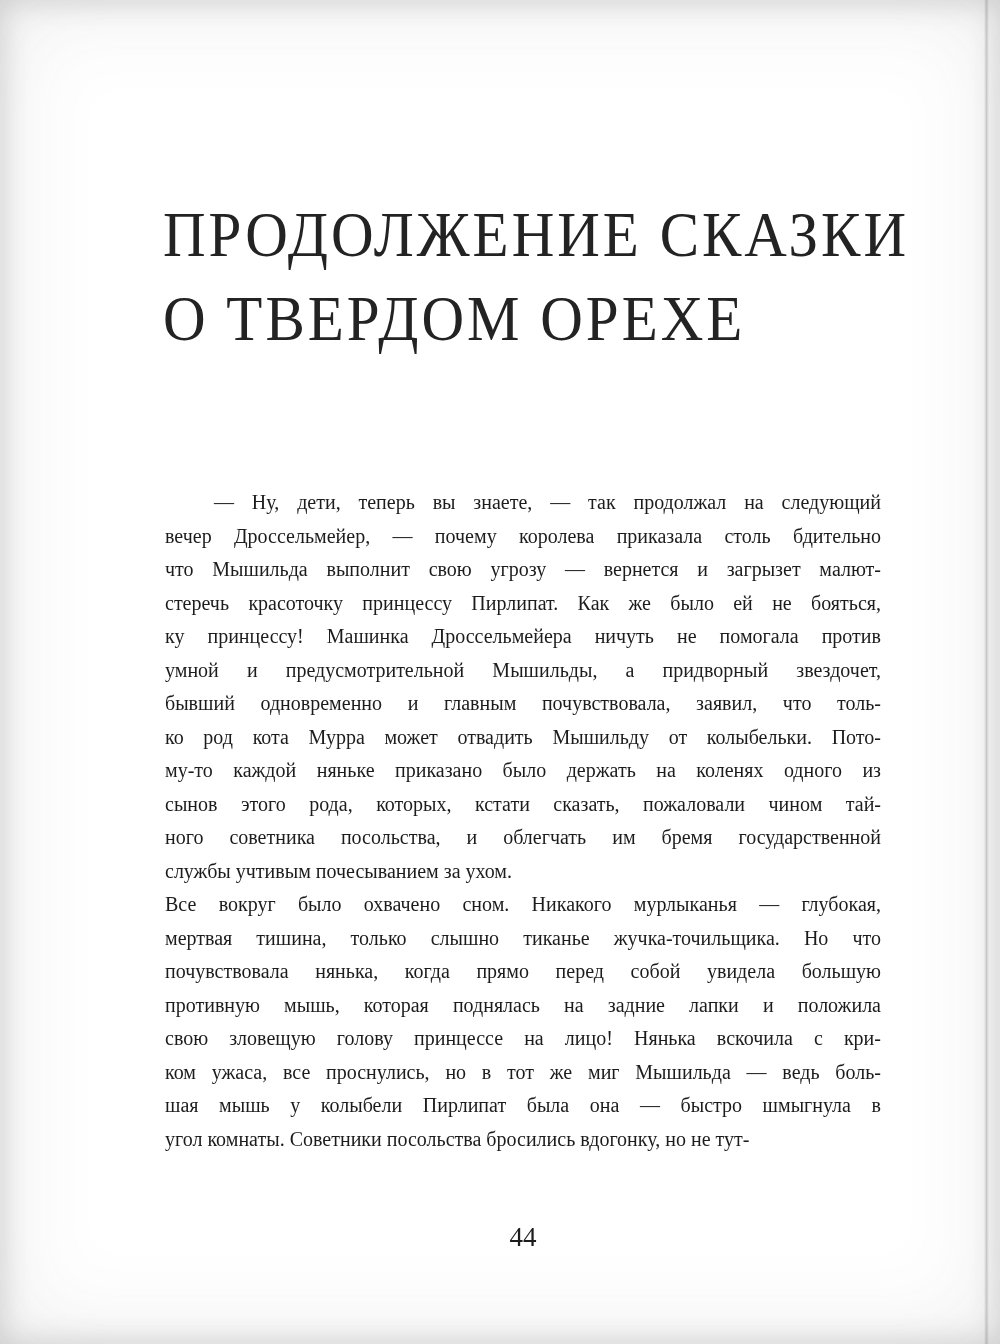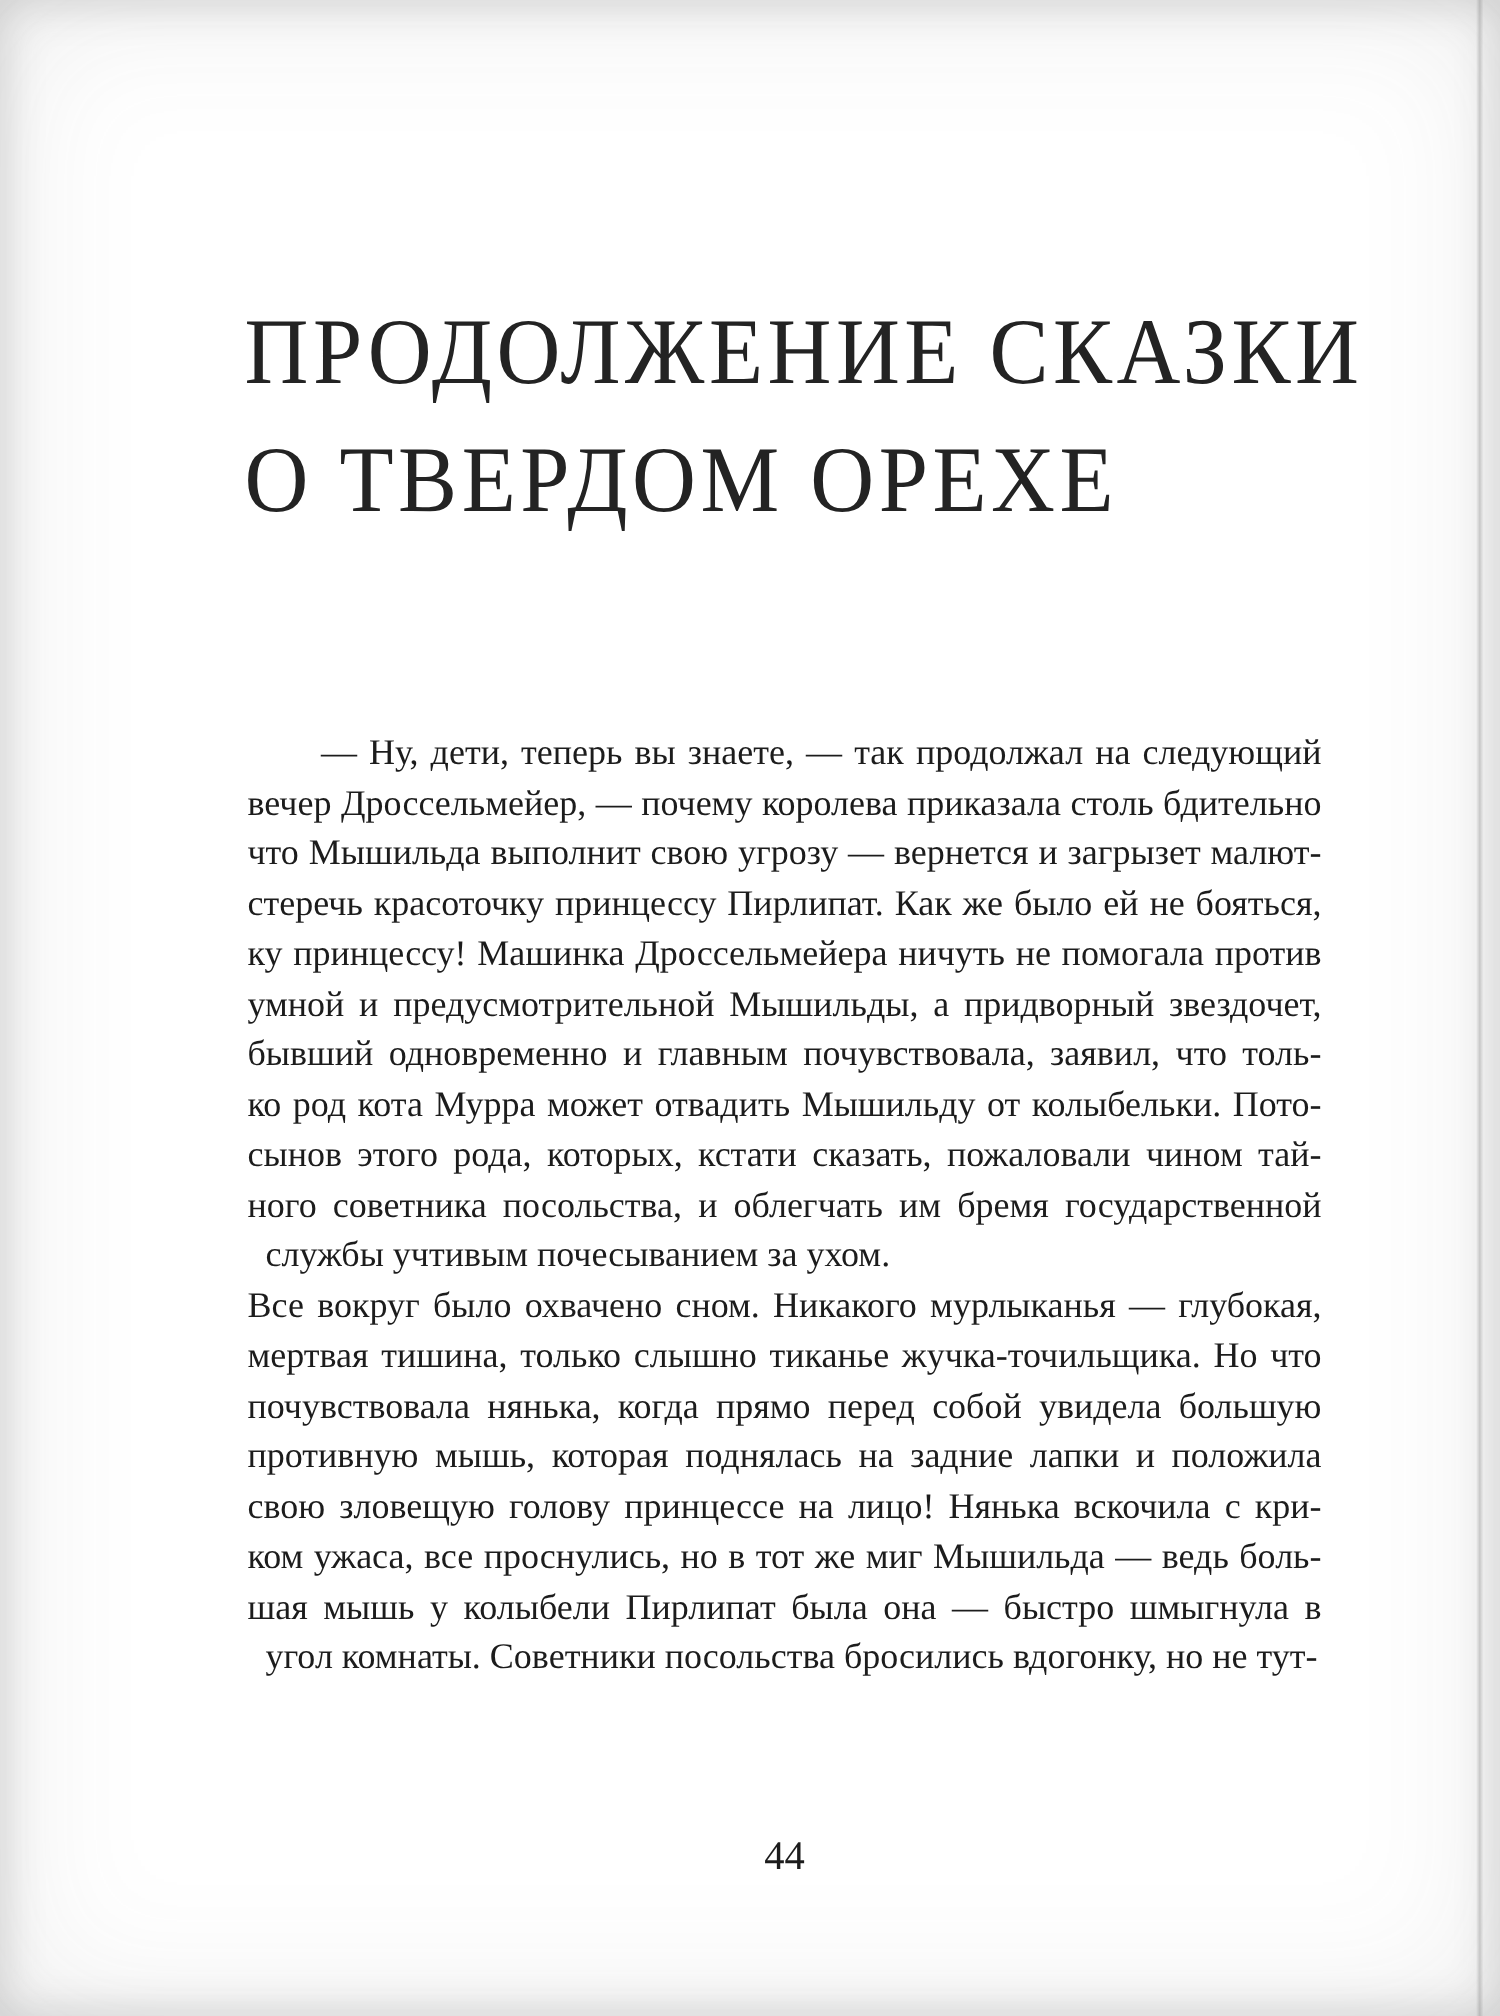--- a/index.html
+++ b/index.html
@@ -49,32 +49,32 @@
     color: #232323;
     transform: scaleY(1.06);
     transform-origin: top left;
   }
   .title-line { display: block; white-space: nowrap; }
   .body-text {
     position: absolute;
     left: 165px;
     top: 486px;
     width: 716px;
-    font-size: 24px;
+    font-size: 20px;
     font-weight: 500;
     line-height: 33.5px;
     color: #1c1c1c;
   }
   .line {
     height: 33.5px;
     overflow: hidden;
     text-align: justify;
     text-align-last: justify;
   }
-  .line.noj { text-align-last: left; margin-left: 12px; }
+  .line.noj { text-align-last: left; }
   .line.indent { text-indent: 49px; }
   .page-number {
     position: absolute;
     left: 165px;
     top: 1222px;
     width: 716px;
     text-align: center;
     font-size: 27px;
     color: #1c1c1c;
   }
@@ -90,20 +90,21 @@
 
   <div class="body-text" id="paragraphs">
       <div class="line indent">— Ну, дети, теперь вы знаете, — так продолжал на следующий</div>
       <div class="line">вечер Дроссельмейер, — почему королева приказала столь бдительно</div>
       <div class="line">что Мышильда выполнит свою угрозу — вернется и загрызет малют-</div>
       <div class="line">стеречь красоточку принцессу Пирлипат. Как же было ей не бояться,</div>
       <div class="line">ку принцессу! Машинка Дроссельмейера ничуть не помогала против</div>
       <div class="line">умной и предусмотрительной Мышильды, а придворный звездочет,</div>
       <div class="line">бывший одновременно и главным почувствовала, заявил, что толь-</div>
       <div class="line">ко род кота Мурра может отвадить Мышильду от колыбельки. Пото-</div>
+      <div class="line">му-то каждой няньке приказано было держать на коленях одного из</div>
       <div class="line">сынов этого рода, которых, кстати сказать, пожаловали чином тай-</div>
       <div class="line">ного советника посольства, и облегчать им бремя государственной</div>
       <div class="line noj">службы учтивым почесыванием за ухом.</div>
       <div class="line">Все вокруг было охвачено сном. Никакого мурлыканья — глубокая,</div>
       <div class="line">мертвая тишина, только слышно тиканье жучка-точильщика. Но что</div>
       <div class="line">почувствовала нянька, когда прямо перед собой увидела большую</div>
       <div class="line">противную мышь, которая поднялась на задние лапки и положила</div>
       <div class="line">свою зловещую голову принцессе на лицо! Нянька вскочила с кри-</div>
       <div class="line">ком ужаса, все проснулись, но в тот же миг Мышильда — ведь боль-</div>
       <div class="line">шая мышь у колыбели Пирлипат была она — быстро шмыгнула в</div>

